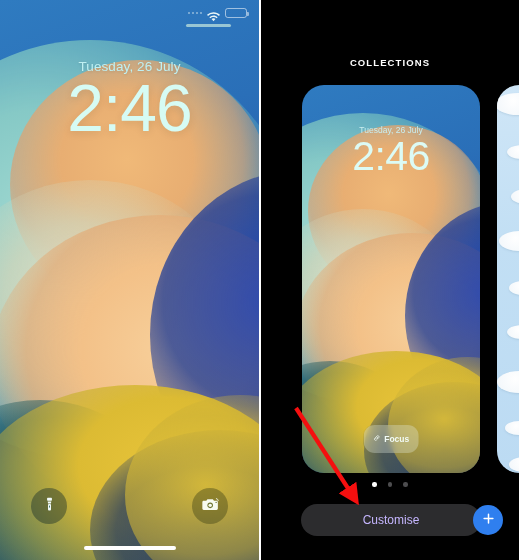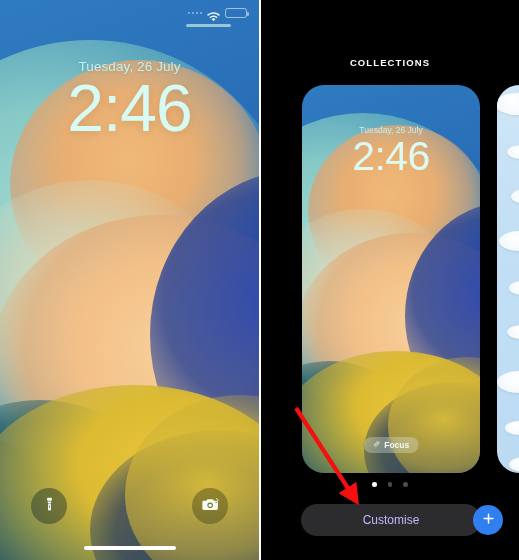--- a/index.html
+++ b/index.html
@@ -148,21 +148,21 @@
     font-size:8.5px; font-weight:500; color:#c9eef0; z-index:4;
   }
   .th-time {
     position:absolute; top:48px; left:0; right:0; text-align:center;
     font-size:41px; font-weight:300; color:#dcfbf5; z-index:4;
     letter-spacing:-0.6px; line-height:1.15;
   }
   .focus-pill {
     position:absolute; bottom:20px; left:50%; transform:translateX(-50%);
     display:flex; align-items:center; gap:3.5px;
-    padding:3px 9px; border-radius:11px;
+    padding:9px 9px; border-radius:11px;
     background:rgba(235,245,240,0.30);
     color:#f2fbf6; font-size:8.5px; font-weight:600;
     z-index:4; backdrop-filter:blur(3px);
   }
 
   .dots {
     position:absolute; top:482px; left:0; right:0;
     display:flex; justify-content:center; gap:11px; align-items:center;
   }
   .dots i { width:4.5px; height:4.5px; border-radius:50%; background:#4d4d4f; display:block; }

